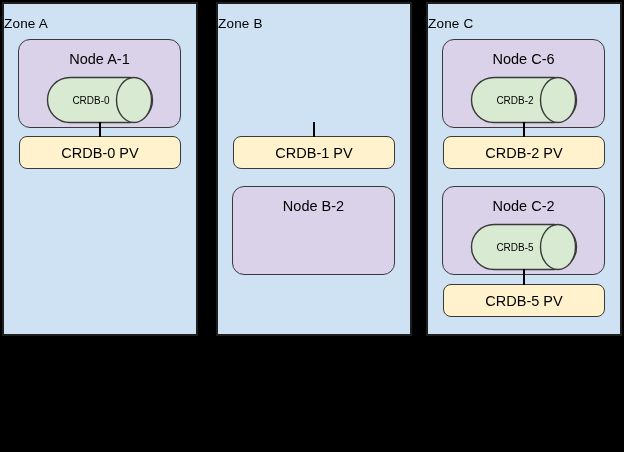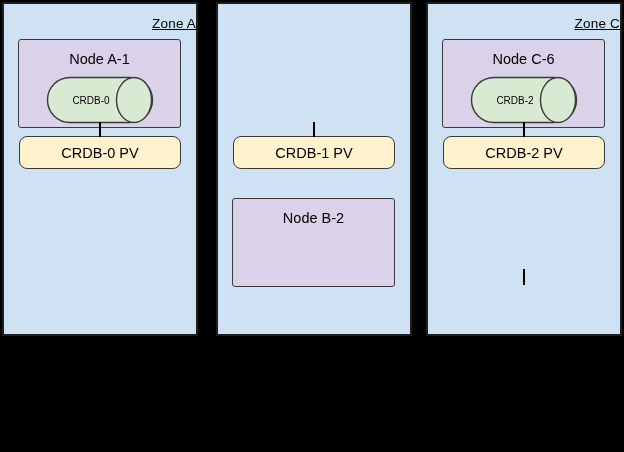--- a/index.html
+++ b/index.html
@@ -27,36 +27,35 @@
     border: 2px solid #1f1f1f;
   }
   .zone-a { left: 2px; }
   .zone-b { left: 216px; }
   .zone-c { left: 426px; }
   .zone-label {
     position: absolute;
     top: 12px;
     left: 0;
     width: 100%;
-    text-align: right;
+    text-align: left;
     font-size: 13.5px;
     letter-spacing: 0.2px;
-    text-decoration: underline;
   }
   .node {
     position: absolute;
     left: 14px;
     width: 161px;
     height: 87px;
     background: #d9d2e9;
     border: 1.4px solid #3a3a3a;
-    border-radius: 3px;
+    border-radius: 12px;
   }
   .node-1 { top: 35px; }
-  .node-2 { top: 194px; }
+  .node-2 { top: 182px; }
   .node-label {
     position: absolute;
     top: 11px;
     left: 0;
     width: 100%;
     text-align: center;
     font-size: 14.5px;
   }
   .cylinder {
     position: absolute;
@@ -118,20 +117,21 @@
     </div>
 
     <div class="connector connector-1"></div>
 
     <div class="pv pv-1">
       <span class="pv-label">CRDB-0 PV</span>
     </div>
   </section>
 
   <section class="zone zone-b">
+    <div class="zone-label">Zone B</div>
 
 
     <div class="connector connector-1"></div>
 
     <div class="pv pv-1">
       <span class="pv-label">CRDB-1 PV</span>
     </div>
 
     <div class="node node-2">
       <div class="node-label">Node B-2</div>
@@ -149,18 +149,29 @@
         <text class="cyl-text" x="45" y="27.5" text-anchor="middle">CRDB-2</text>
       </svg>
     </div>
 
     <div class="connector connector-1"></div>
 
     <div class="pv pv-1">
       <span class="pv-label">CRDB-2 PV</span>
     </div>
 
+    <div class="node node-2">
+      <div class="node-label">Node C-2</div>
+      <svg class="cylinder" viewBox="0 0 108 48">
+        <rect x="1.5" y="1.5" width="105" height="45" rx="22.5" ry="22.5" fill="#d9ead3" stroke="#3a3a3a" stroke-width="1.4"></rect>
+        <ellipse cx="88" cy="24" rx="17.5" ry="22.5" fill="#d9ead3" stroke="#3a3a3a" stroke-width="1.4"></ellipse>
+        <text class="cyl-text" x="45" y="27.5" text-anchor="middle">CRDB-5</text>
+      </svg>
+    </div>
 
     <div class="connector connector-2"></div>
 
+    <div class="pv pv-2">
+      <span class="pv-label">CRDB-5 PV</span>
+    </div>
   </section>
 
 </div>
 
 </body></html>

